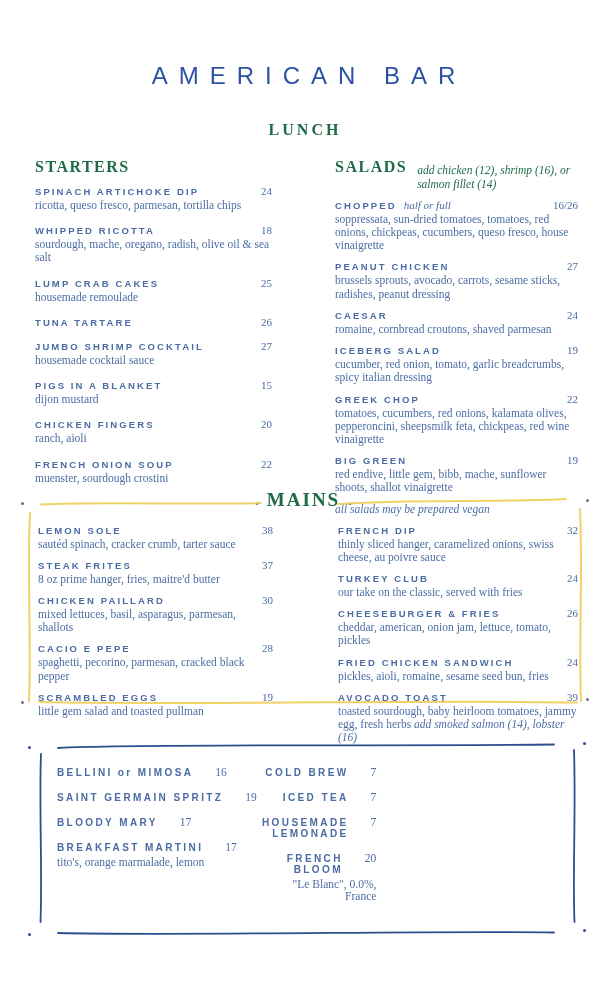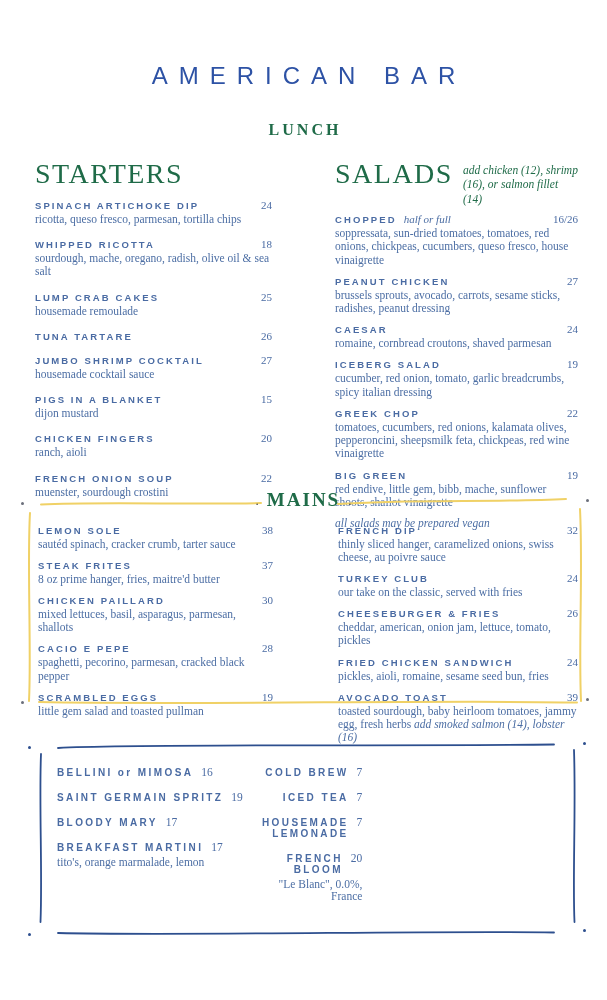--- a/index.html
+++ b/index.html
@@ -10,21 +10,21 @@
   .brand{position:absolute;top:62px;left:0;width:100%;text-align:center;
          font-family:"Liberation Sans",sans-serif;font-size:24px;font-weight:500;
          letter-spacing:11px;padding-left:11px;box-sizing:border-box;color:#2d52a5;}
   .lunch{position:absolute;top:121px;left:0;width:100%;text-align:center;
          font-weight:700;font-size:16px;letter-spacing:3px;padding-left:3px;
          box-sizing:border-box;color:#1f6b48;}
 
   
   .top-columns{position:absolute;top:158px;left:35px;right:29px;
                display:grid;grid-template-columns:237px 243px;justify-content:space-between;}
-  .section-title{font-weight:400;font-size:28px;letter-spacing:1.5px;color:#1f6b48;margin-bottom:9px;}
+  .section-title{font-weight:700;font-size:16px;letter-spacing:1.5px;color:#1f6b48;margin-bottom:9px;}
   .salads-head{display:flex;gap:10px;margin-bottom:7px;}
   .salads-head .section-title{margin-bottom:0;}
   .salads-note{font-style:italic;font-size:11.5px;line-height:1.25;color:#1f6b48;
                padding-top:5px;max-width:170px;}
   .menu-item{margin-bottom:12px;}
   .col-salads .menu-item{margin-bottom:8px;}
   .item-head{display:flex;align-items:baseline;}
   .item-name{font-family:"Liberation Sans",sans-serif;font-size:9.5px;font-weight:700;
              letter-spacing:2.1px;color:#4a6ba3;}
   .item-note{font-style:italic;font-size:11px;color:#4c6ea4;margin-left:7px;}
@@ -50,21 +50,21 @@
 
   
   .day-drinks{position:absolute;top:740px;left:0;right:0;height:204px;}
   .dd-content{position:absolute;top:26px;left:57px;right:55px;
               display:grid;grid-template-columns:205px 1fr 200px;}
   .dd-title{font-weight:700;font-size:21px;letter-spacing:4px;color:#1f6b48;
             text-align:center;margin-top:3px;}
   .dd-center{display:flex;flex-direction:column;align-items:center;}
   .dog{margin-top:12px;}
   .drink-item{margin-bottom:13px;}
-  .drink-head{display:flex;align-items:baseline;gap:8px;}
+  .drink-head{display:flex;align-items:baseline;gap:22px;}
   .dd-right .drink-head{justify-content:flex-end;}
   .dd-right{text-align:right;}
   .drink-name{font-family:"Liberation Sans",sans-serif;font-size:10px;font-weight:700;
               letter-spacing:2.4px;color:#4a6ba3;}
   .drink-price{font-size:11.5px;color:#4a6ba3;}
   .drink-desc{font-size:11.5px;color:#4c6ea4;margin-top:3px;}
 </style>
 </head>
 <body>
 

